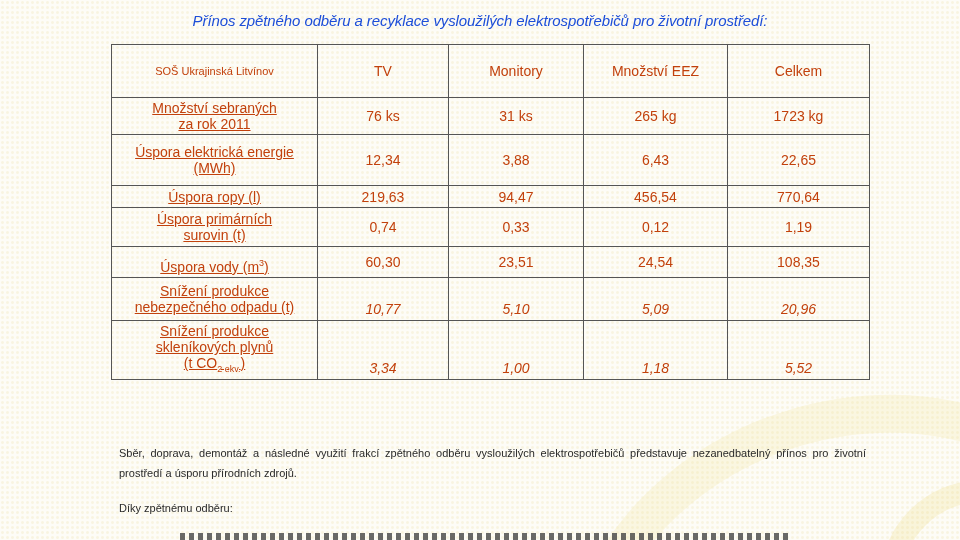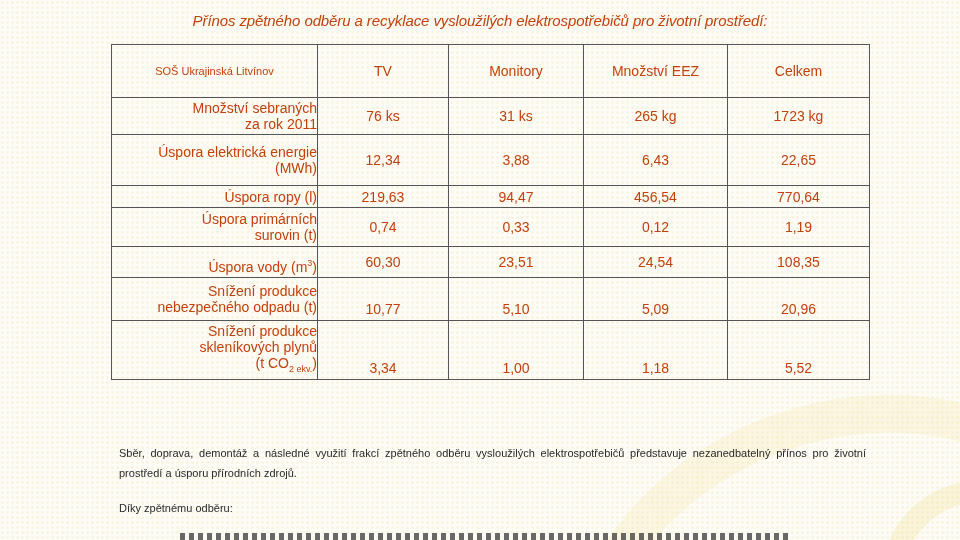--- a/index.html
+++ b/index.html
@@ -25,36 +25,36 @@
   }
   .bg-arc2 {
     position: absolute; left: 880px; top: 480px; width: 160px; height: 160px;
     border-radius: 50%;
     border: 22px solid rgba(240,220,130,0.25);
     border-right-color: transparent; border-bottom-color: transparent;
     pointer-events: none;
   }
   .title {
     position: absolute; left: 0; width: 960px; top: 12px;
-    text-align: center; font-style: italic; font-size: 15px; color: #c2410c;
+    text-align: center; font-style: italic; font-size: 15px; color: #1d4ed8;
     letter-spacing: -0.1px;
   }
   table.data {
     position: absolute; left: 111px; top: 44px;
     border-collapse: collapse; table-layout: fixed;
     font-size: 14px; color: #c2410c;
   }
   table.data td, table.data th {
     border: 1.3px solid #555; padding: 0; font-weight: normal;
   }
   table.data th { text-align: center; vertical-align: middle; }
   th.corner { font-size: 11px; vertical-align: top; padding-top: 12px; }
-  td.label { text-align: right; padding-left: 6px; line-height: 16px; vertical-align: middle; }
+  td.label { text-align: center; padding-left: 6px; line-height: 16px; vertical-align: middle; text-decoration: underline; }
   td.val { text-align: center; vertical-align: middle; }
-  td.val.bottom { vertical-align: bottom; padding-bottom: 3px; }
+  td.val.bottom { vertical-align: bottom; padding-bottom: 3px; font-style: italic; }
   sub, sup { font-size: 9px; }
   .para {
     position: absolute; left: 119px; width: 747px;
     font-size: 11px; line-height: 20px; color: #2a2a2a;
     text-align: justify;
   }
   .para1 { top: 443px; }
   .para2 { top: 498px; }
   .cut-line {
     position: absolute; left: 180px; top: 533px; width: 610px; height: 7px;

